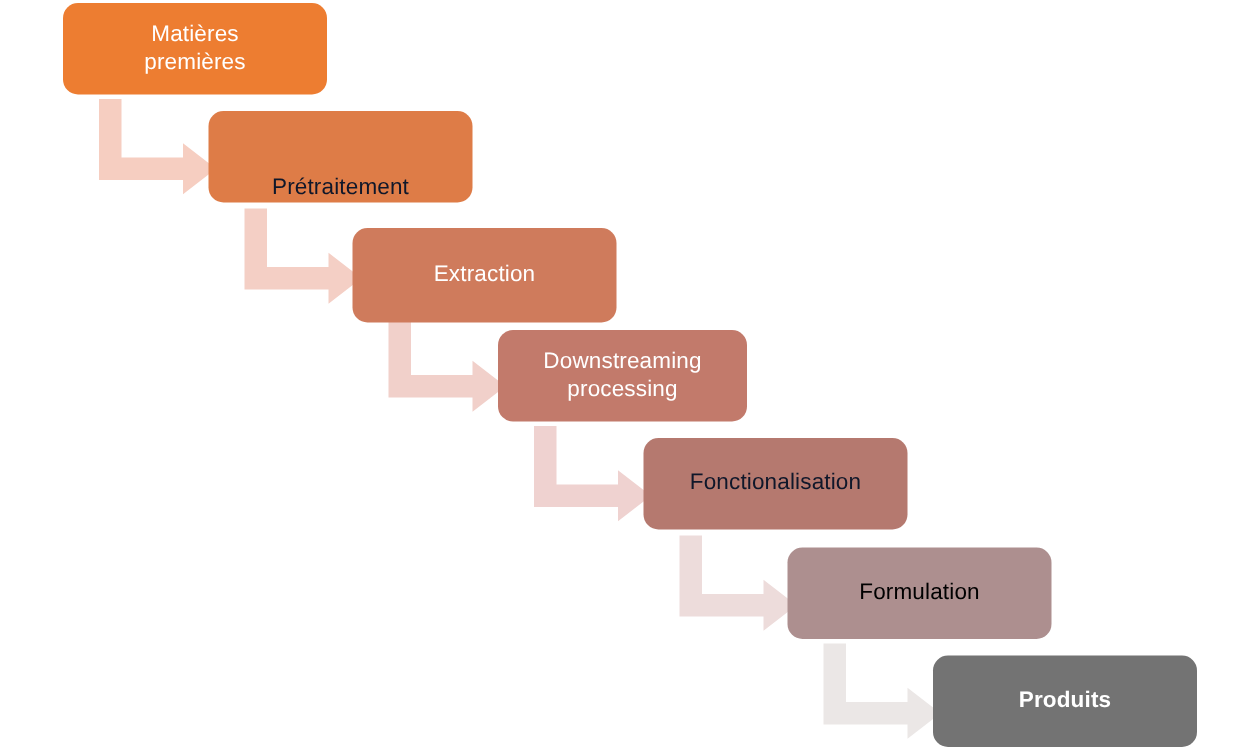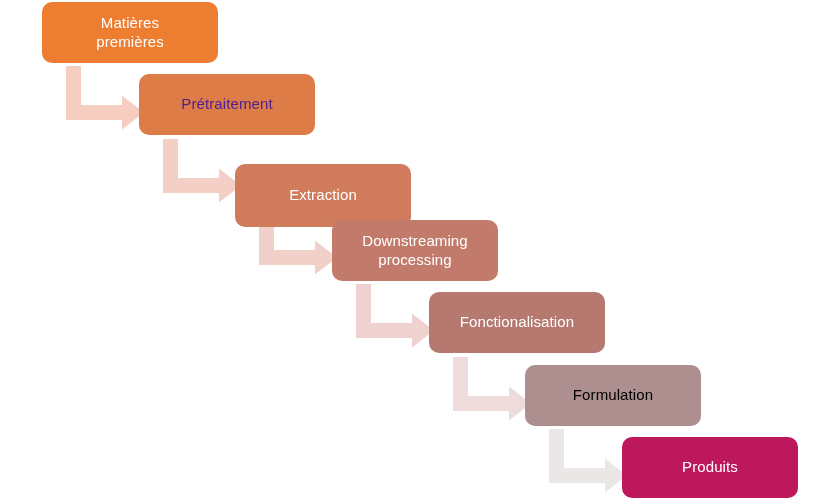--- a/index.html
+++ b/index.html
@@ -82,33 +82,33 @@
         <svg viewBox="0 0 78 60" preserveAspectRatio="none">
           <polygon points="0.0,0.0 15.0,0.0 15.0,39.0 56.0,39.0 56.0,29.5 78.0,46.5 56.0,63.5 56.0,54.0 0.0,54.0" fill="#EBE7E6"></polygon>
         </svg>
       </div>
     </div>
   <div id="node-layer">
       <div class="node" style="left: 42px; top: 2px; width: 176px; height: 61px; background: rgb(237, 125, 49); color: rgb(255, 255, 255);">
         <span class="node-label">Matières
 premières</span>
       </div>
-      <div class="node" style="left: 139px; top: 74px; width: 176px; height: 61px; background: rgb(222, 124, 71); color: #4c1d95;">
+      <div class="node" style="left: 139px; top: 74px; width: 176px; height: 61px; background: rgb(222, 124, 71); color: #0f172a; align-items: flex-end;">
         <span class="node-label">Prétraitement</span>
       </div>
-      <div class="node" style="left: 235px; top: 164px; width: 176px; height: 63px; background: rgb(207, 123, 92); color: rgb(255, 255, 255);">
+      <div class="node" style="left: 235px; top: 152px; width: 176px; height: 63px; background: rgb(207, 123, 92); color: rgb(255, 255, 255);">
         <span class="node-label">Extraction</span>
       </div>
       <div class="node" style="left: 332px; top: 220px; width: 166px; height: 61px; background: rgb(194, 122, 107); color: rgb(255, 255, 255);">
         <span class="node-label">Downstreaming
 processing</span>
       </div>
-      <div class="node" style="left: 429px; top: 292px; width: 176px; height: 61px; background: rgb(181, 121, 111); color: #ffffff;">
+      <div class="node" style="left: 429px; top: 292px; width: 176px; height: 61px; background: rgb(181, 121, 111); color: #0f172a;">
         <span class="node-label">Fonctionalisation</span>
       </div>
       <div class="node" style="left: 525px; top: 365px; width: 176px; height: 61px; background: rgb(173, 143, 143); color: #000000;">
         <span class="node-label">Formulation</span>
       </div>
-      <div class="node" style="left: 622px; top: 437px; width: 176px; height: 61px; background: #be185d; color: rgb(255, 255, 255);">
+      <div class="node" style="left: 622px; top: 437px; width: 176px; height: 61px; background: #737373; color: rgb(255, 255, 255); font-weight: bold;">
         <span class="node-label">Produits</span>
       </div>
     </div>
 </div>
 
 </body></html>

